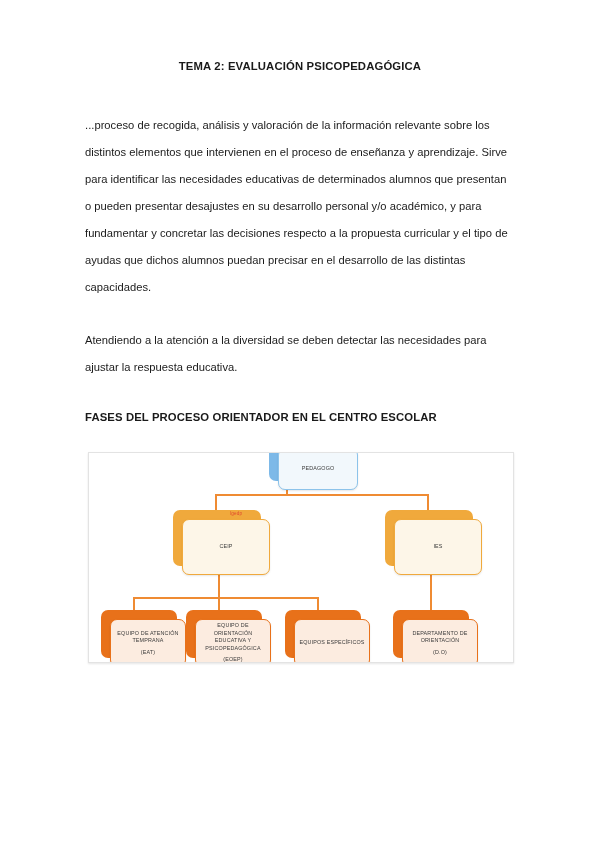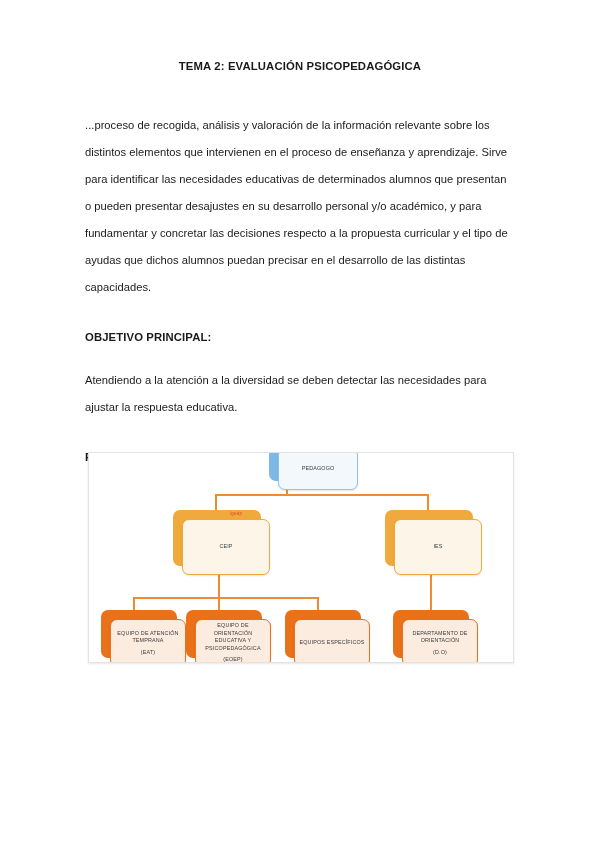--- a/index.html
+++ b/index.html
@@ -153,21 +153,20 @@
 
     <div class="doc-title">TEMA 2: EVALUACIÓN PSICOPEDAGÓGICA</div>
 
 
     <div class="spacer-sm"></div>
 
     <p class="para">...proceso de recogida, análisis y valoración de la información relevante sobre los distintos elementos que intervienen en el proceso de enseñanza y aprendizaje. Sirve para identificar las necesidades educativas de determinados alumnos que presentan o pueden presentar desajustes en su desarrollo personal y/o académico, y para fundamentar y concretar las decisiones respecto a la propuesta curricular y el tipo de ayudas que dichos alumnos puedan precisar en el desarrollo de las distintas capacidades.</p>
 
     <div class="spacer-sm"></div>
 
-    <div class="section-head">OBJETIVO PRINCIPAL:</div>
 
     <p class="para">Atendiendo a la atención a la diversidad se deben detectar las necesidades para ajustar la respuesta educativa.</p>
 
     <div class="spacer-sm"></div>
 
     <div class="section-head">FASES DEL PROCESO ORIENTADOR EN EL CENTRO ESCOLAR</div>
   </div>
 
   <div class="diagram-frame">
 

